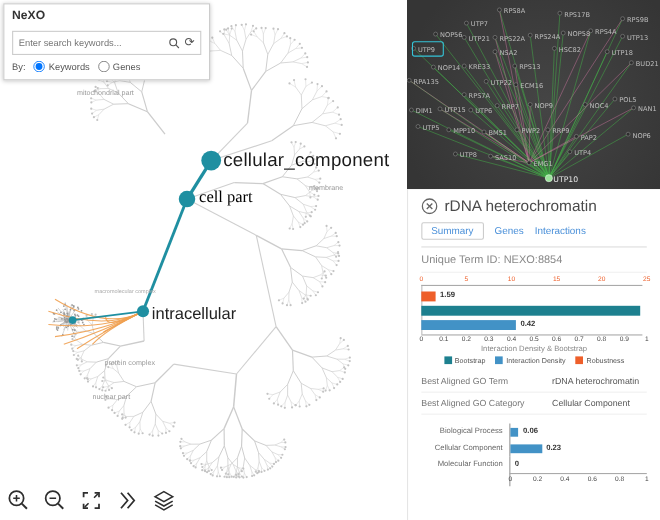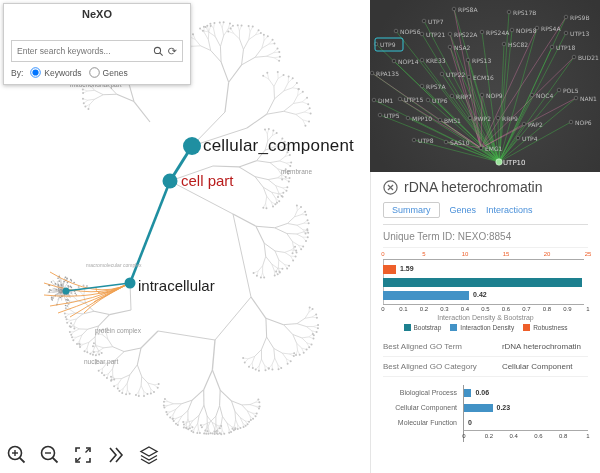--- a/index.html
+++ b/index.html
@@ -3,28 +3,28 @@
 <meta charset="utf-8">
 <style>
   html,body{margin:0;padding:0;background:#fff;font-family:"Liberation Sans",sans-serif;}
   #stage{position:relative;width:600px;height:473px;overflow:hidden;background:#fff;}
 
   
   #left{position:absolute;left:0;top:0;width:370px;height:473px;background:#fff;}
   #tree-svg{position:absolute;left:0;top:0;}
   .tree-label{position:absolute;white-space:nowrap;color:#999;font-size:6.5px;}
   .tree-label.big{color:#1b1b1b;font-size:17px;letter-spacing:.2px;}
-  .tree-label.med{color:#b91c1c;font-size:15px;}
+  .tree-label.med{color:#000000;font-size:15px;font-family:Liberation Serif, serif;}
   .tree-label.sel{color:#222;font-size:15px;}
   .tree-label.tiny{font-size:5px;color:#aaa;}
 
   
   #search-card{position:absolute;left:3px;top:3px;width:172px;background:#fff;border:1px solid #ccc;
     box-shadow:0 1px 4px rgba(0,0,0,.25);padding:4px 7px 5px;z-index:5;}
-  .sc-title{font-size:11px;font-weight:bold;color:#333;margin-bottom:20px;text-align:center;}
+  .sc-title{font-size:11px;font-weight:bold;color:#333;margin-bottom:8px;}
   .sc-input-row{display:flex;align-items:center;border:1px solid #ccc;padding:1px 3px;height:18px;}
   .sc-input-row input{border:none;outline:none;flex:1;font-size:8.5px;color:#444;min-width:0;font-family:"Liberation Sans",sans-serif;}
   .icon-btn{border:none;background:none;padding:0 2px;cursor:pointer;color:#555;font-size:11px;line-height:1;display:flex;align-items:center;}
   .sc-radio-row{display:flex;align-items:center;gap:6px;font-size:8.5px;color:#555;margin-top:4px;}
   .sc-radio-row label{display:flex;align-items:center;gap:2px;}
   .sc-radio-row input{margin:0;transform:scale(.8);}
 
   
   #toolbar{position:absolute;left:4px;top:442px;display:flex;gap:7px;z-index:5;}
   .tool-btn{width:26px;height:26px;border:none;background:none;padding:0;cursor:pointer;display:flex;align-items:center;justify-content:center;}

